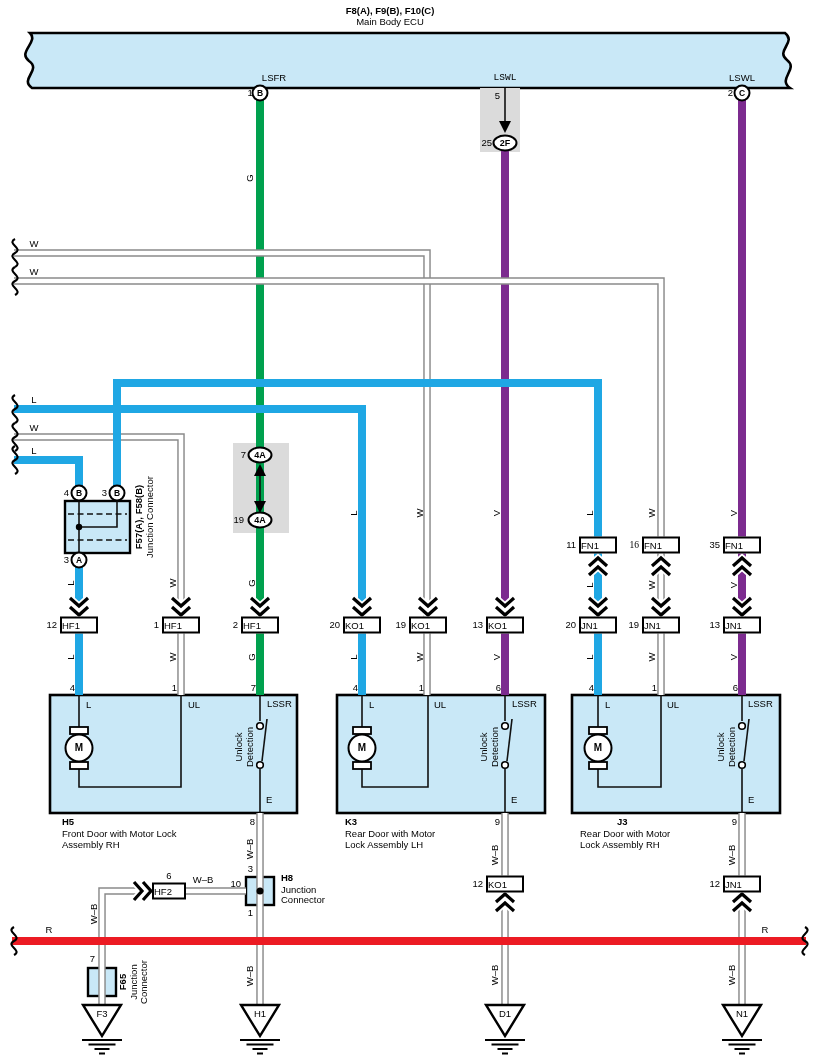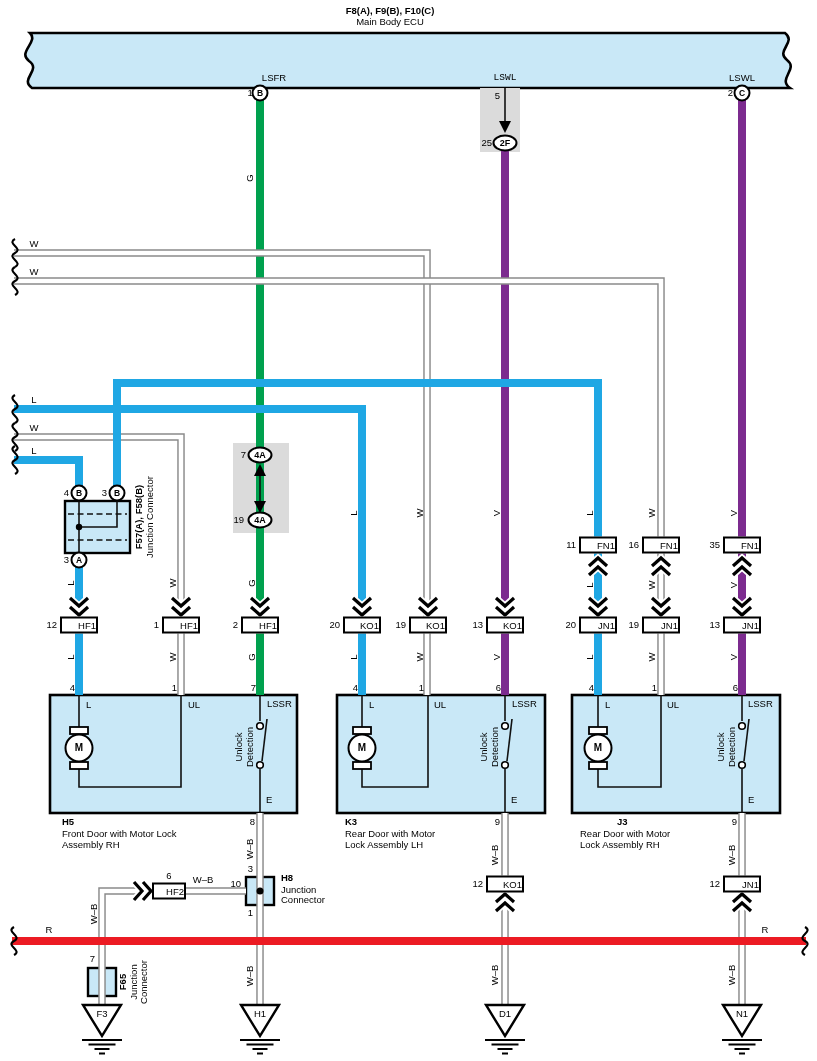--- a/index.html
+++ b/index.html
@@ -9,21 +9,21 @@
   .lb{position:absolute;font-size:9.5px;line-height:10px;white-space:nowrap;
       transform:translate(-50%,-50%);}
   .la{transform:translate(0,-50%);}            
   .pr{position:absolute;font-size:9.5px;line-height:10px;white-space:nowrap;
       transform:translate(-100%,-50%);}        
   .rl{position:absolute;font-size:9.5px;line-height:10px;white-space:nowrap;
       transform:translate(-50%,-50%) rotate(-90deg);}
   .rlm{position:absolute;font-size:9.5px;line-height:10.5px;white-space:nowrap;
       text-align:center;transform:translate(-50%,-50%) rotate(-90deg);}
   .b{font-weight:bold;}
-  .conn{position:absolute;width:34px;height:13px;line-height:13px;text-align:right;
+  .conn{position:absolute;width:34px;height:13px;line-height:13px;text-align:left;
       font-size:9.5px;background:#fff;border:2.2px solid #000;
       transform:translate(-50%,-50%);}
   .pc{position:absolute;width:13px;height:13px;line-height:13px;border-radius:50%;
       border:2.4px solid #000;background:#fff;font-size:8.5px;font-weight:bold;
       text-align:center;transform:translate(-50%,-50%);}
   .oval{position:absolute;width:21px;height:13px;line-height:13px;border-radius:50%;
       border:2.6px solid #000;background:#fff;font-size:9px;font-weight:bold;
       text-align:center;transform:translate(-50%,-50%);}
   .wo{stroke:#8A8A8A;stroke-width:7.5;fill:none;}
   .wi{stroke:#FFFFFF;stroke-width:4.6;fill:none;}
@@ -298,21 +298,21 @@
 
 <div class="pr" style="left:340px;top:625px;">20</div>
 <div class="conn" style="left:362px;top:625px;">KO1</div>
 <div class="pr" style="left:406px;top:625px;">19</div>
 <div class="conn" style="left:428px;top:625px;">KO1</div>
 <div class="pr" style="left:483px;top:625px;">13</div>
 <div class="conn" style="left:505px;top:625px;">KO1</div>
 
 <div class="pr" style="left:576px;top:545px;">11</div>
 <div class="conn" style="left:598px;top:545px;">FN1</div>
-<div class="pr" style="left:639px;top:545px;">16</div>
+<div class="pr" style="left:639px;top:545px;font-family:Liberation Serif, serif;">16</div>
 <div class="conn" style="left:661px;top:545px;">FN1</div>
 <div class="pr" style="left:720px;top:545px;">35</div>
 <div class="conn" style="left:742px;top:545px;">FN1</div>
 
 <div class="pr" style="left:576px;top:625px;">20</div>
 <div class="conn" style="left:598px;top:625px;">JN1</div>
 <div class="pr" style="left:639px;top:625px;">19</div>
 <div class="conn" style="left:661px;top:625px;">JN1</div>
 <div class="pr" style="left:720px;top:625px;">13</div>
 <div class="conn" style="left:742px;top:625px;">JN1</div>

